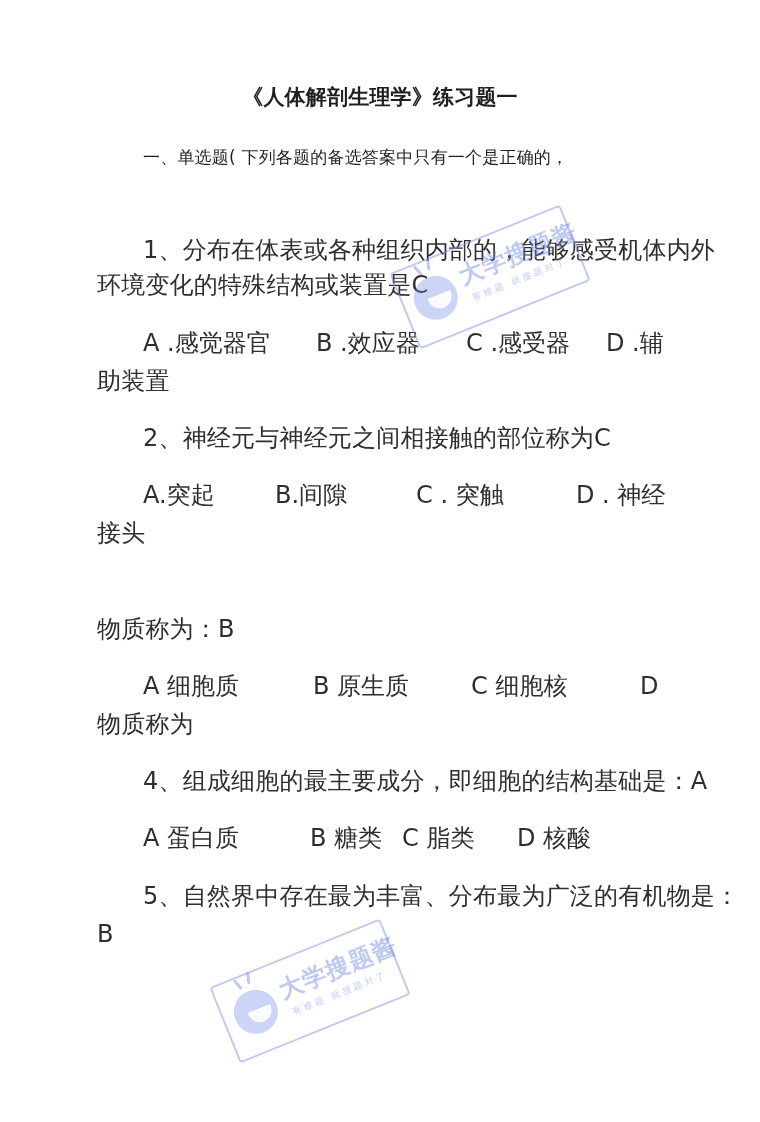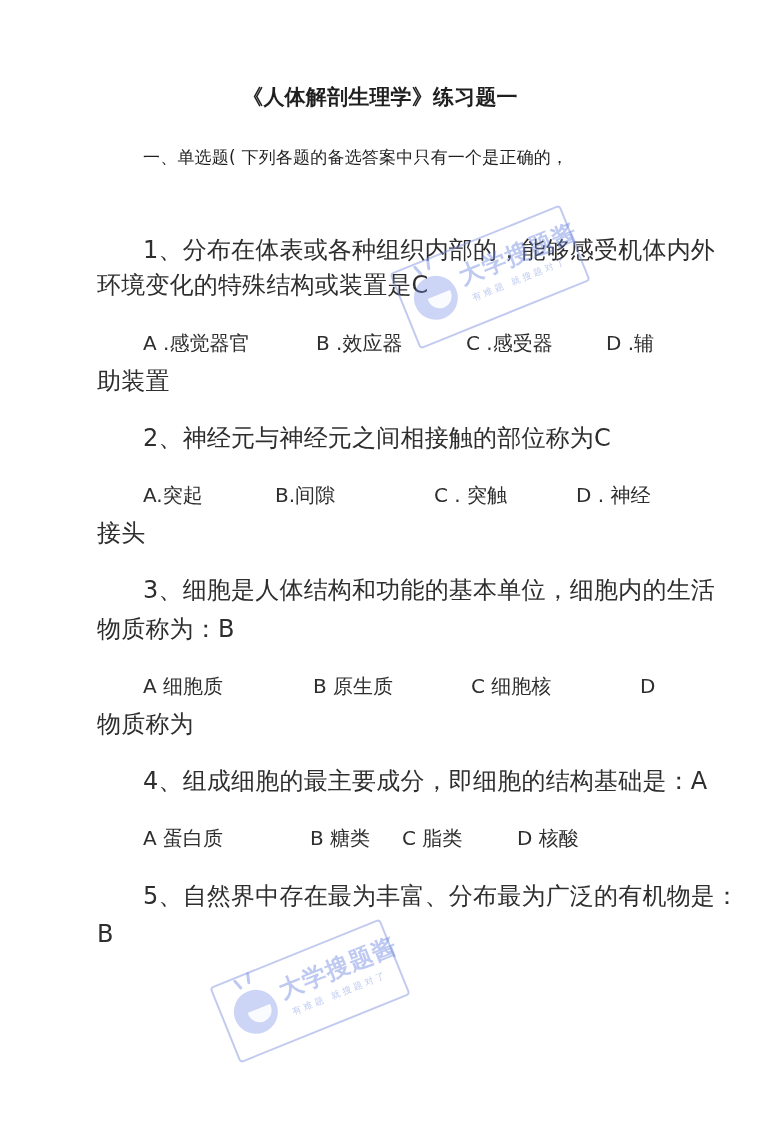--- a/index.html
+++ b/index.html
@@ -39,21 +39,21 @@
     color: #1f1f1f;
   }
   .heading {
     font-weight: normal;
     font-size: 17px;
     color: #1f1f1f;
   }
   .opt {
     position: absolute;
     white-space: nowrap;
-    font-size: 20px;
+    font-size: 24px;
     line-height: 28px;
     color: #2e2e2e;
   }
   
   .stamp {
     position: absolute;
     width: 180px;
     height: 78px;
     border: 2px solid rgba(120,140,220,0.45);
     border-radius: 4px;
@@ -120,25 +120,24 @@
   <div class="line" style="left:97px; top:271px;">环境变化的特殊结构或装置是C</div>
   <div class="opt" style="left:143px; top:329px;">A .感觉器官</div>
   <div class="opt" style="left:316px; top:329px;">B .效应器</div>
   <div class="opt" style="left:466px; top:329px;">C .感受器</div>
   <div class="opt" style="left:606px; top:329px;">D .辅</div>
   <div class="line" style="left:97px; top:367px;">助装置</div>
 
   <div class="line" style="left:143px; top:424px;">2、神经元与神经元之间相接触的部位称为C</div>
   <div class="opt" style="left:143px; top:481px;">A.突起</div>
   <div class="opt" style="left:275px; top:481px;">B.间隙</div>
-  <div class="opt" style="left:416px; top:481px;margin-left:18px;">C . 突触</div>
+  <div class="opt" style="left:416px; top:481px;">C . 突触</div>
   <div class="opt" style="left:576px; top:481px;">D . 神经</div>
   <div class="line" style="left:97px; top:519px;">接头</div>
 
-  <div class="line" style="left:143px; top:576px;">3、细胞是人体结构和功能的基本单位，细胞内的生活</div>
   <div class="line" style="left:97px; top:615px;">物质称为：B</div>
   <div class="opt" style="left:143px; top:672px;">A  细胞质</div>
   <div class="opt" style="left:313px; top:672px;">B  原生质</div>
   <div class="opt" style="left:471px; top:672px;">C  细胞核</div>
   <div class="opt" style="left:640px; top:672px;">D</div>
   <div class="line" style="left:97px; top:710px;">物质称为</div>
 
   <div class="line" style="left:143px; top:767px;">4、组成细胞的最主要成分，即细胞的结构基础是：A</div>
   <div class="opt" style="left:143px; top:824px;">A  蛋白质</div>
   <div class="opt" style="left:279px; top:824px;margin-left:31px;">B  糖类</div>

